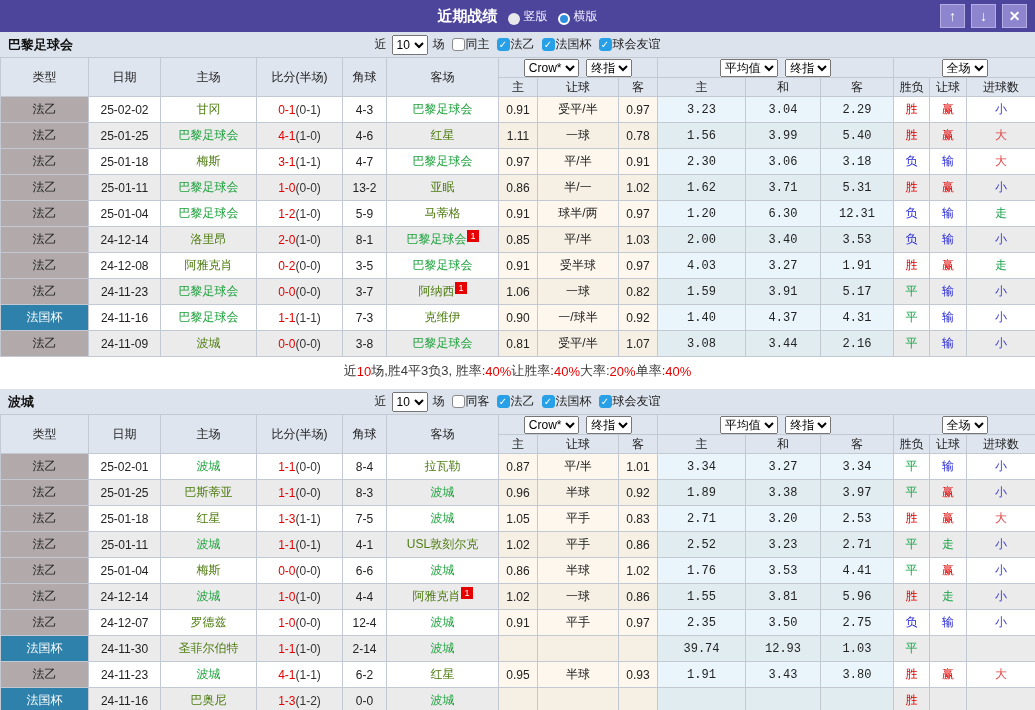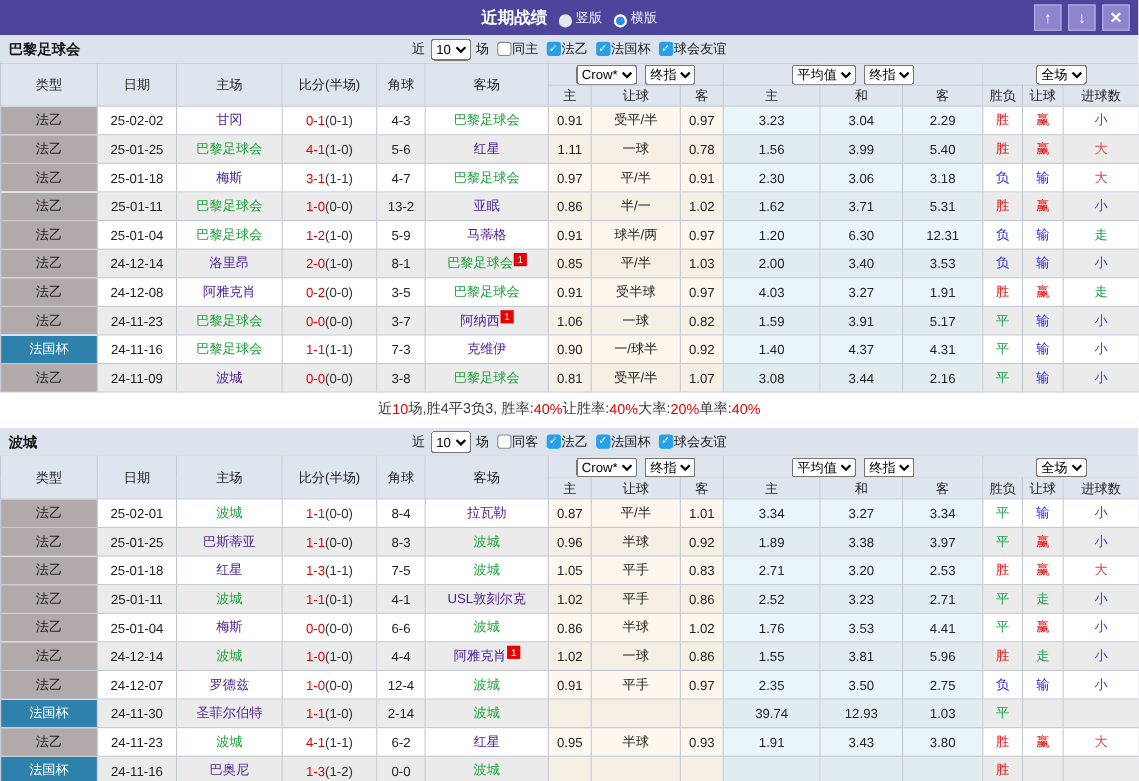--- a/index.html
+++ b/index.html
@@ -41,24 +41,24 @@
   table.stats thead tr.h2 th { height: 19px; background: #dee5ef; font-weight: normal; }
   table.stats thead select { font-size: 12px; height: 18px; margin: 0 2px; }
   table.stats tbody td { height: 26px; background: #fff; }
   table.stats tbody tr:nth-child(even) td { background: #ebebeb; }
 
   td.type { color: #f7f0f0; }
   td.type.league { background: #b2aaaa !important; }
   td.type.cup { background: #2e81aa !important; color: #fff; }
   td.odds { background: #fdf7ed !important; }
   tr:nth-child(even) td.odds { background: #f5efe4 !important; }
-  td.avg { background: #e9f5fa !important; }
+  td.avg { background: #e9f5fa !important; font-family: Liberation Mono, monospace; }
   tr:nth-child(even) td.avg { background: #e1ecf1 !important; }
 
-  span.team { color: #4c1d95; }
+  span.team { color: #4d7c0f; }
   span.team.focal { color: #1da23c; }
   sup.badge { background: #e60000; color: #fff; font-size: 9px; padding: 1px 3px;
     margin-left: 1px; vertical-align: 4px; }
   span.ft { color: #e60000; }
   span.ht { color: #333; }
 
   
   .summary { height: 28px; display: flex; align-items: center; justify-content: center;
     font-size: 13px; color: #3a3a3a; background: #fff; }
   .summary .red { color: #e60000; }
@@ -179,21 +179,21 @@
           <td class="avg">2.29</td>
           <td style="color: rgb(224, 0, 0);">胜</td>
           <td style="color: rgb(224, 0, 0);">赢</td>
           <td style="color: rgb(61, 61, 216);">小</td>
         </tr>
         <tr>
           <td class="type league">法乙</td>
           <td class="date">25-01-25</td>
           <td><span class="team focal">巴黎足球会</span></td>
           <td><span class="ft">4-1</span><span class="ht">(1-0)</span></td>
-          <td>5-6</td>
+          <td>4-6</td>
           <td><span class="team">红星</span></td>
           <td class="odds">1.11</td>
           <td class="odds">一球</td>
           <td class="odds">0.78</td>
           <td class="avg">1.56</td>
           <td class="avg">3.99</td>
           <td class="avg">5.40</td>
           <td style="color: rgb(224, 0, 0);">胜</td>
           <td style="color: rgb(224, 0, 0);">赢</td>
           <td style="color: rgb(224, 74, 74);">大</td>

